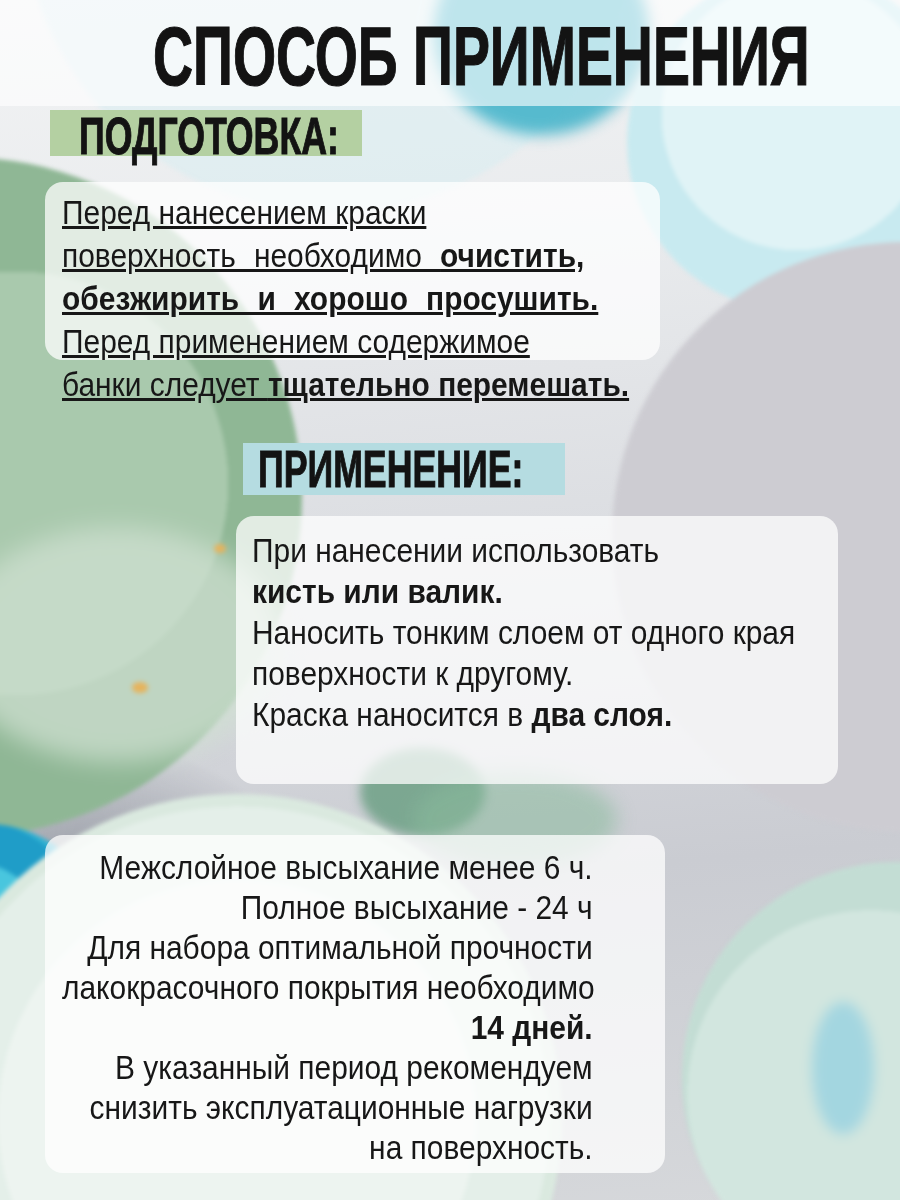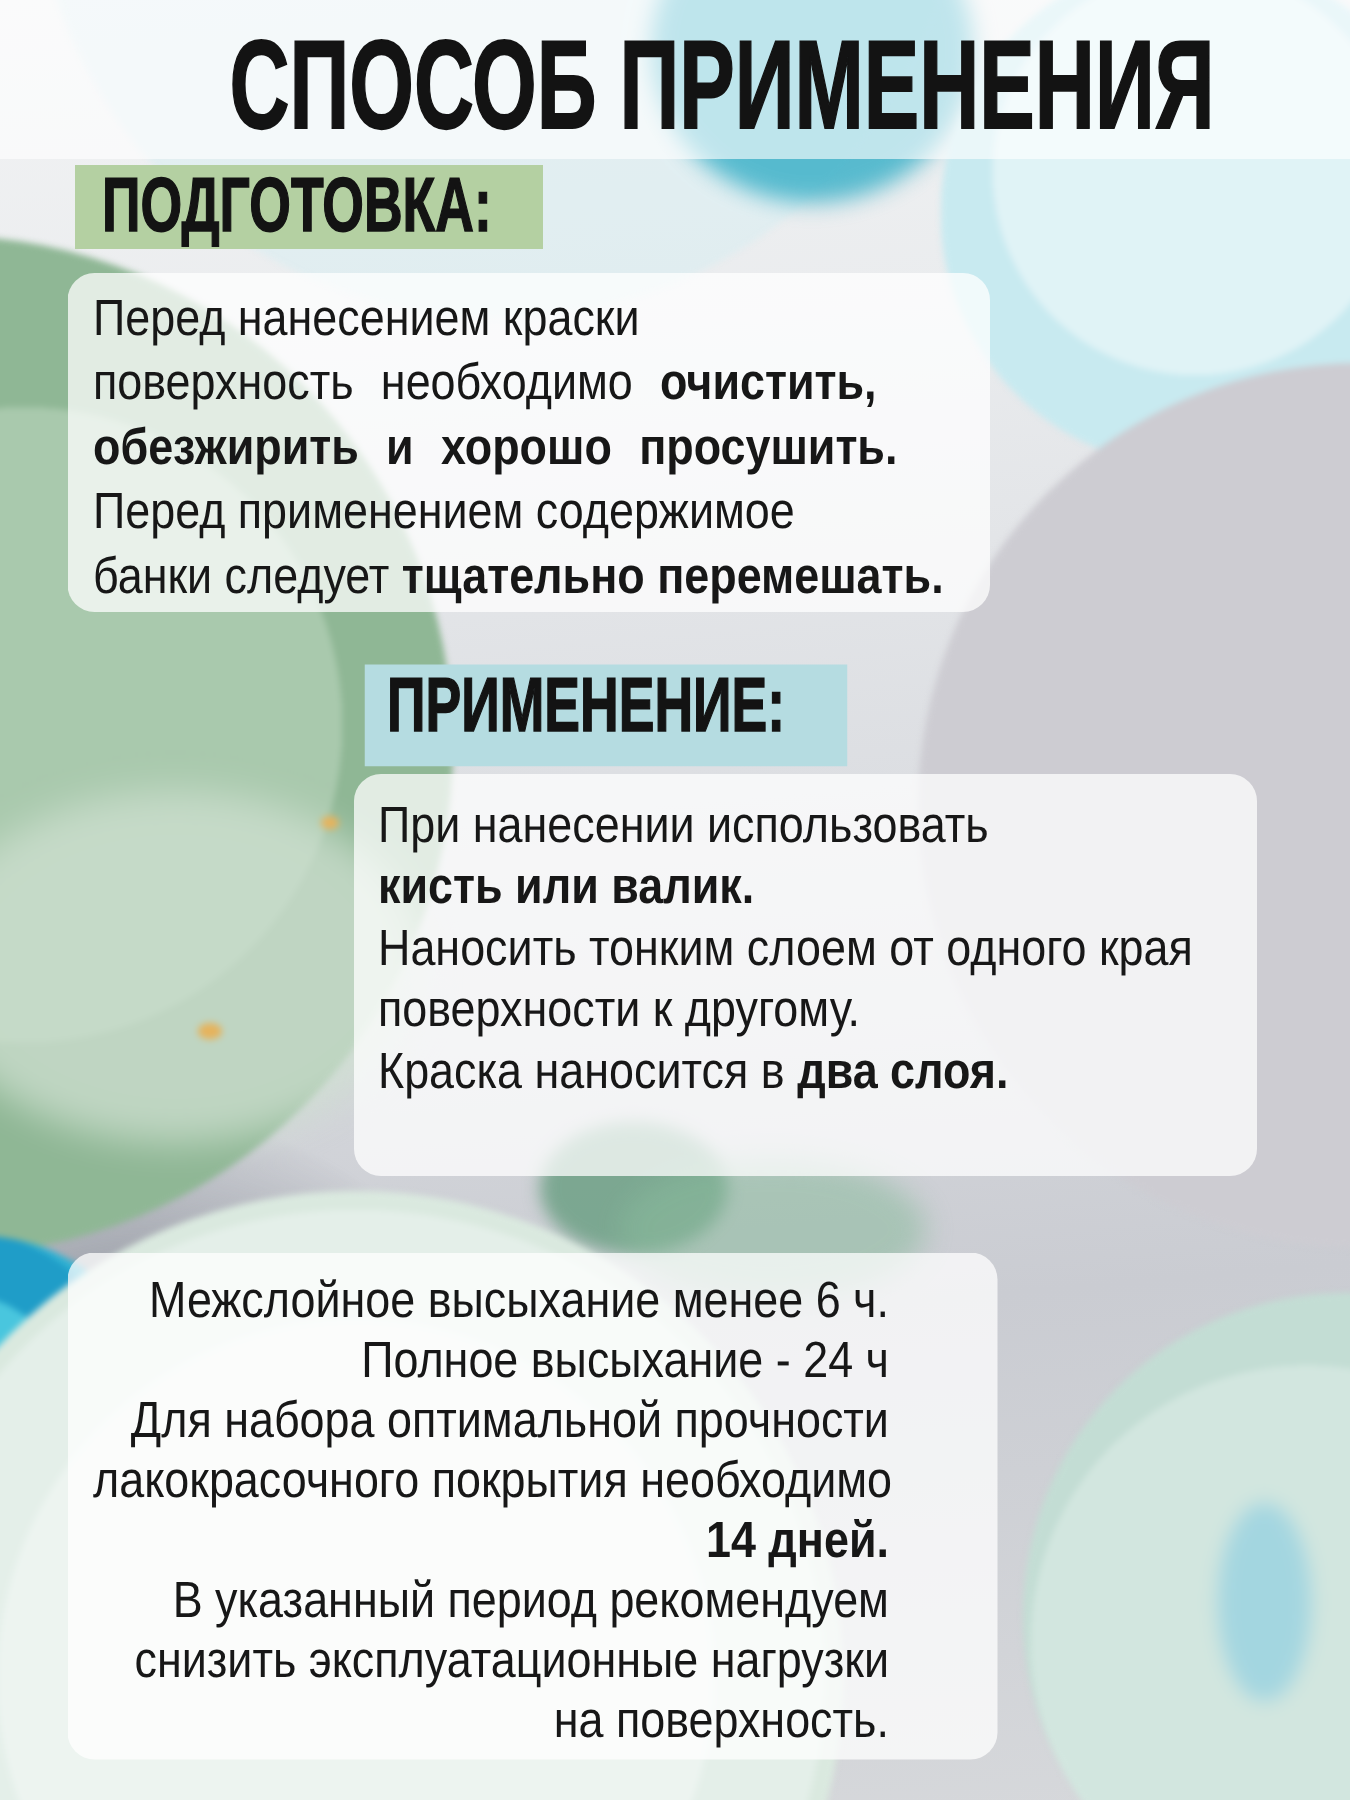--- a/index.html
+++ b/index.html
@@ -60,27 +60,27 @@
 
   .page-title{
     left:0; top:12px; width:900px; text-align:center;
     font-size:84px; font-weight:700; line-height:1.06; color:#131313;
     transform:scaleX(0.66); -webkit-text-stroke:1.2px #131313; white-space:nowrap;
   }
 
   .sec-label{ color:#131313; font-weight:700; }
   .sec-label .t{ display:inline-block; font-size:51px; transform:scaleX(0.70);
     transform-origin:0 50%; white-space:nowrap; -webkit-text-stroke:1px #131313; }
-  .label-prep{ left:50px;  top:110px; width:312px; height:56px; line-height:53px; background:#b4d0a2; padding-left:18px; }
-  .label-app { left:243px; top:443px; width:322px; height:68px; line-height:53px; background:#b5dce1; padding-left:15px; }
+  .label-prep{ left:50px;  top:110px; width:312px; height:46px; line-height:53px; background:#b4d0a2; padding-left:29px; }
+  .label-app { left:243px; top:443px; width:322px; height:52px; line-height:53px; background:#b5dce1; padding-left:15px; }
   .label-dry { left:48px;  top:768px; width:322px; height:53px; line-height:54px; background:rgba(245,246,248,0.93); padding-left:15px; }
 
   .panel{ background:rgba(255,255,255,0.74); border-radius:18px; color:#171717; font-size:34px; }
   .panel .tline{ white-space:nowrap; transform:scaleX(0.88); transform-origin:0 50%; }
-  .panel-prep{ left:45px;  top:182px; width:615px; height:226px; padding:9px 0 0 17px; }
+  .panel-prep{ left:45px;  top:182px; width:615px; height:178px; padding:9px 0 0 17px;text-decoration:underline; }
   .panel-prep .tline{ height:43px; line-height:43px; }
   .panel-app { left:236px; top:516px; width:602px; height:268px; padding:14px 0 0 16px; }
   .panel-app .tline{ height:41px; line-height:41px; }
   .panel-dry { left:45px;  top:835px; width:620px; height:338px; padding:12px 0 0 17px;text-align:right; }
   .panel-dry .tline{ height:40px; line-height:40px; }
 
   .b{ font-weight:700; }
   .sp{ word-spacing:0.33em; }
 </style>
 </head>

